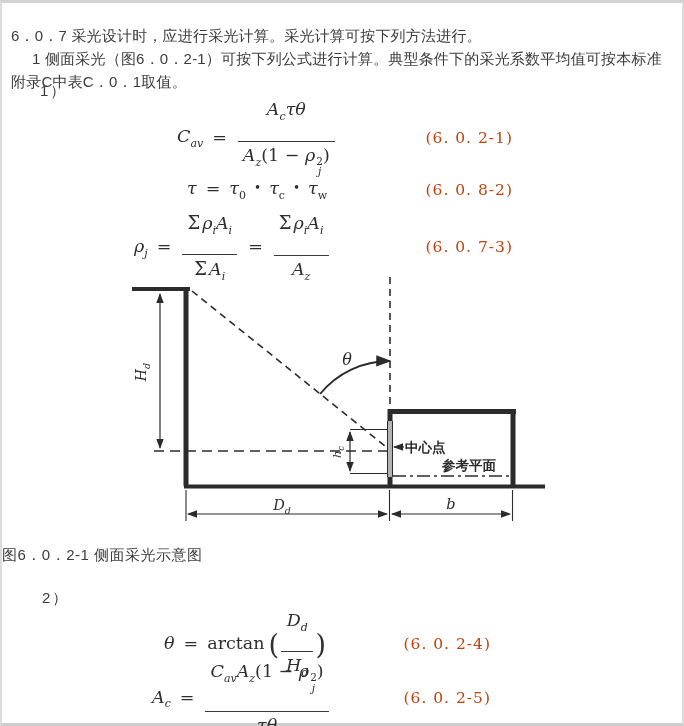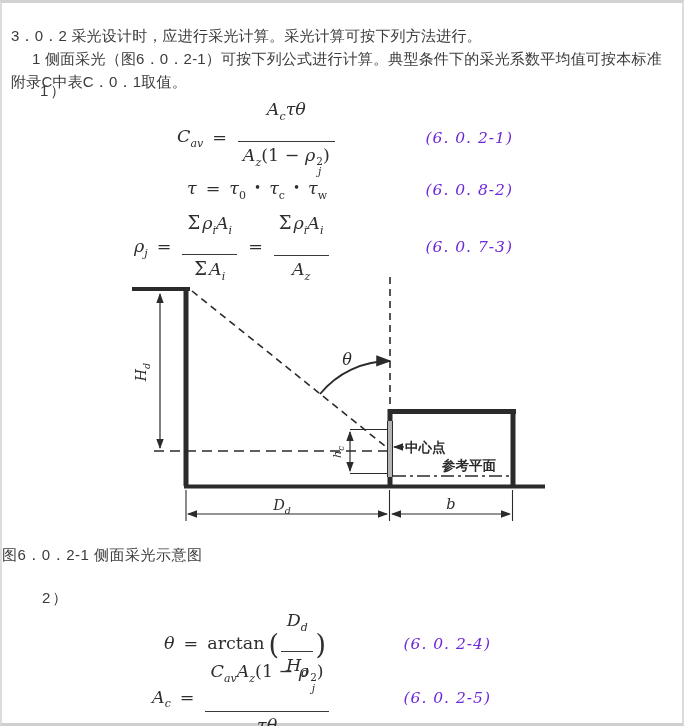--- a/index.html
+++ b/index.html
@@ -27,21 +27,21 @@
   .m2{left:40px;top:586px;}
   
   .frow{
     position:absolute;left:0;right:0;display:flex;align-items:center;
     font-family:"DejaVu Serif","Liberation Serif",serif;color:#2e2e2e;
   }
   .expr{font-size:17.5px;white-space:nowrap;}
   .expr i{font-family:"DejaVu Serif","Liberation Serif",serif;}
   .eqnum{
     margin-left:auto;font-size:15.5px;letter-spacing:1px;
-    font-family:"DejaVu Serif","Liberation Serif",serif;color:#6d28d9;white-space:nowrap;font-style:italic;
+    font-family:"DejaVu Serif","Liberation Serif",serif;color:#c2410c;white-space:nowrap;
   }
   .r1{top:104px;height:62px;} .r1 .expr{margin-left:175px;} .r1 .eqnum{margin-right:169px;}
   .r2{top:172px;height:30px;} .r2 .expr{margin-left:185px;} .r2 .eqnum{margin-right:169px;}
   .r3{top:216px;height:56px;} .r3 .expr{margin-left:132px;} .r3 .eqnum{margin-right:169px;}
   .r4{top:612px;height:58px;} .r4 .expr{margin-left:162px;} .r4 .eqnum{margin-right:191px;}
   .r5{top:666px;height:58px;} .r5 .expr{margin-left:150px;} .r5 .eqnum{margin-right:191px;}
   
   .expr sub{font-size:11px;font-style:italic;}
   .expr sub.u{font-style:normal;}
   .rel{display:inline-block;margin:0 9px;}
@@ -63,21 +63,21 @@
     font-size:15px;color:#3b3b3b;letter-spacing:0.5px;
   }
   .cjk-label{font-family:"Liberation Sans","DejaVu Sans",sans-serif;font-weight:bold;}
   .math-label{font-family:"DejaVu Serif","Liberation Serif",serif;font-style:italic;}
 </style>
 </head>
 <body>
 
 <div class="page">
 
-  <p class="para p1">3．0．2 采光设计时，应进行采光计算。采光计算可按下列方法进行。</p>
+  <p class="para p1">6．0．7 采光设计时，应进行采光计算。采光计算可按下列方法进行。</p>
   <p class="para p2">1 侧面采光（图6．0．2-1）可按下列公式进行计算。典型条件下的采光系数平均值可按本标准附录C中表C．0．1取值。</p>
 
   <div class="list-marker m1">1）</div>
 
   <div class="frow r1">
     <span class="expr"><i>C</i><sub>av</sub><span class="rel">=</span><span class="frac"><span class="num"><i>A</i><sub>c</sub><i>τθ</i></span><span class="den"><i>A</i><sub>z</sub>(1 − <i>ρ</i><span class="stk">
               <span class="s2">2</span>
               <span class="sj">j</span>
             </span>)</span></span></span>
     <span class="eqnum">(6. 0. 2-1)</span>

